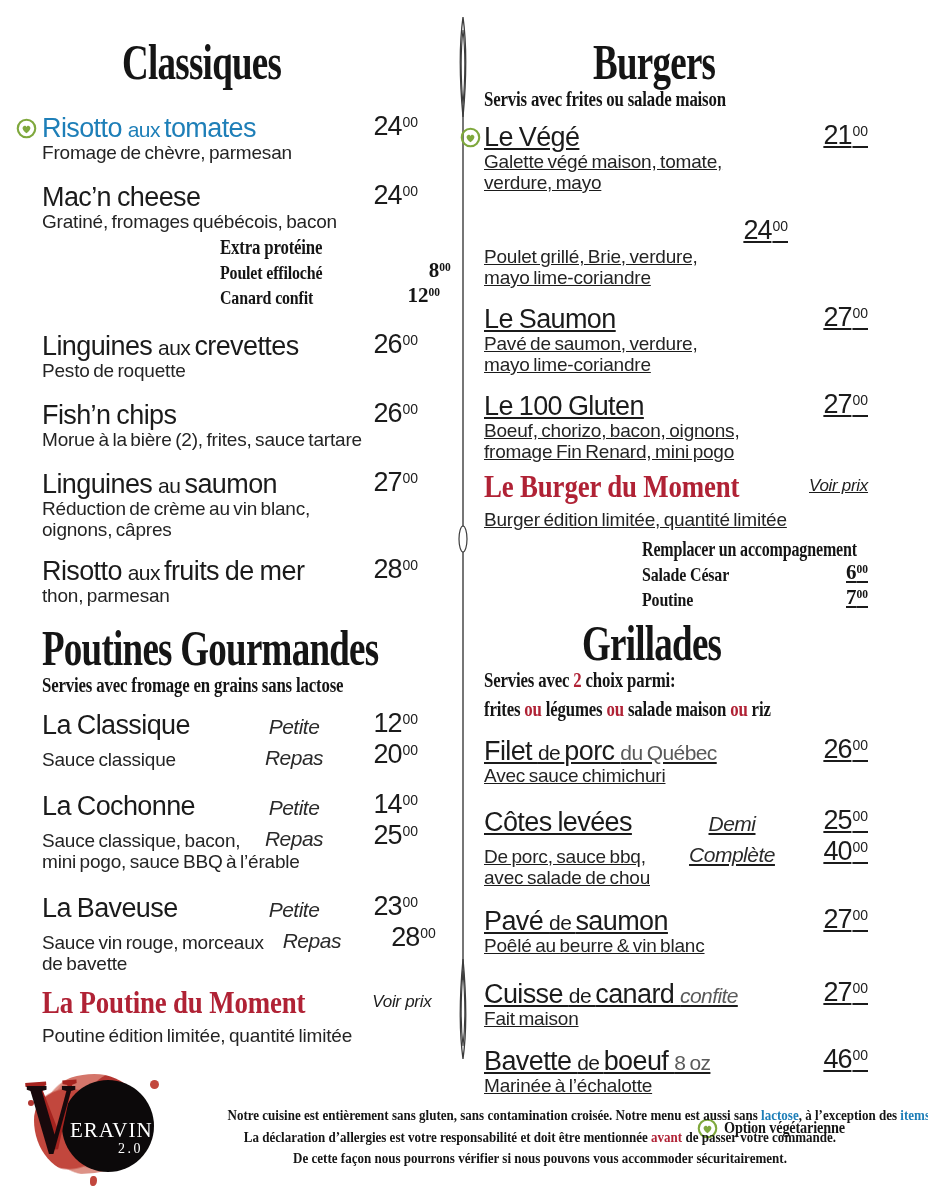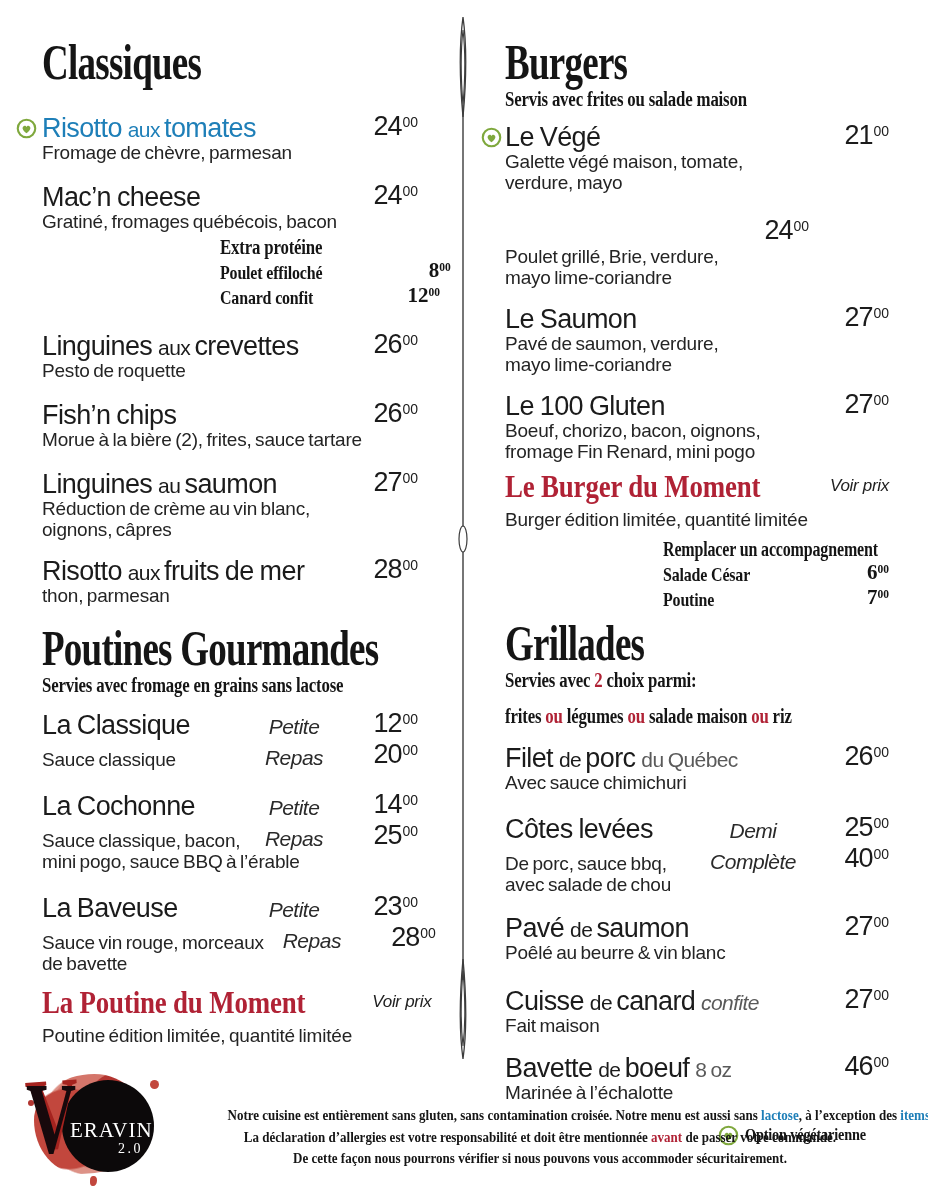--- a/index.html
+++ b/index.html
@@ -5,27 +5,27 @@
   html,body { margin:0; padding:0; background:#e8e8e8; }
   .page {
     position:relative; width:928px; height:1200px; margin:0 auto;
     background:#ffffff; overflow:hidden;
     font-family:"Liberation Sans", sans-serif; color:#1b1b1b;
   }
   
   .disp { font-family:"Liberation Serif", serif; font-weight:700; color:#151515; }
   .squeeze { display:inline-block; transform:scaleX(0.74); transform-origin:0 60%; letter-spacing:-1px; white-space:nowrap; }
   .squeeze-s { display:inline-block; transform:scaleX(0.84); transform-origin:0 60%; letter-spacing:-0.2px; white-space:nowrap; }
-  .sec-title { font-size:50px; line-height:0.98; margin:0; }
+  .sec-title { font-size:50px; line-height:0.98; margin:0;text-align:center; }
   .sec-sub { font-size:20px; line-height:21px; margin:2px 0 12px 0; }
 
   
   .col { position:absolute; top:38px; }
   .col-left  { left:42px;  width:376px; }
-  .col-right { left:505px; width:384px; }
+  .col-right { left:484px; width:384px;text-decoration:underline; }
 
   
   .item { margin-bottom:17px; }
   .r2  { display:grid; grid-template-columns:1fr 76px;        align-items:end; }
   .r3  { display:grid; grid-template-columns:1fr 96px 76px;   align-items:end; }
   .r2r { display:grid; grid-template-columns:1fr 80px;        align-items:end; }
   .r3r { display:grid; grid-template-columns:1fr 112px 80px;  align-items:end; }
   .name { font-size:27px; line-height:1.04; letter-spacing:-0.6px; word-spacing:-1px; white-space:nowrap; position:relative; }
   .conn { font-size:21px; }
   .qual { font-size:21px; color:#5a5a5a; }
@@ -288,21 +288,21 @@
       <div class="xrow">
         <span class="xlabel"><span class="squeeze-s">Poutine</span></span>
         <span class="xprice"><span>7</span><span class="xcents">00</span></span>
       </div>
     </div>
 
     <h1 class="disp sec-title"><span class="squeeze">Grillades</span></h1>
     <div class="disp sec-sub" style="margin-bottom:0;">
       <span class="squeeze-s"><span>Servies avec </span><span class="red">2</span><span> choix parmi:</span></span>
     </div>
-    <div class="disp sec-sub" style="margin-top:15px; margin-bottom:14px;">
+    <div class="disp sec-sub" style="margin-top:8px; margin-bottom:14px;">
       <span class="squeeze-s"><span>frites </span><span class="red">ou</span><span> légumes </span><span class="red">ou</span><span> salade maison </span><span class="red">ou</span><span> riz</span></span>
     </div>
 
     <div class="item" style="margin-bottom:19px;">
       <div class="r2r">
         <div class="name"><span>Filet </span><span class="conn">de </span><span>porc </span><span class="qual">du Québec</span></div>
         <div class="price"><span>26</span><span class="cents">00</span></div>
       </div>
       <div class="desc">Avec sauce chimichuri</div>
     </div>

